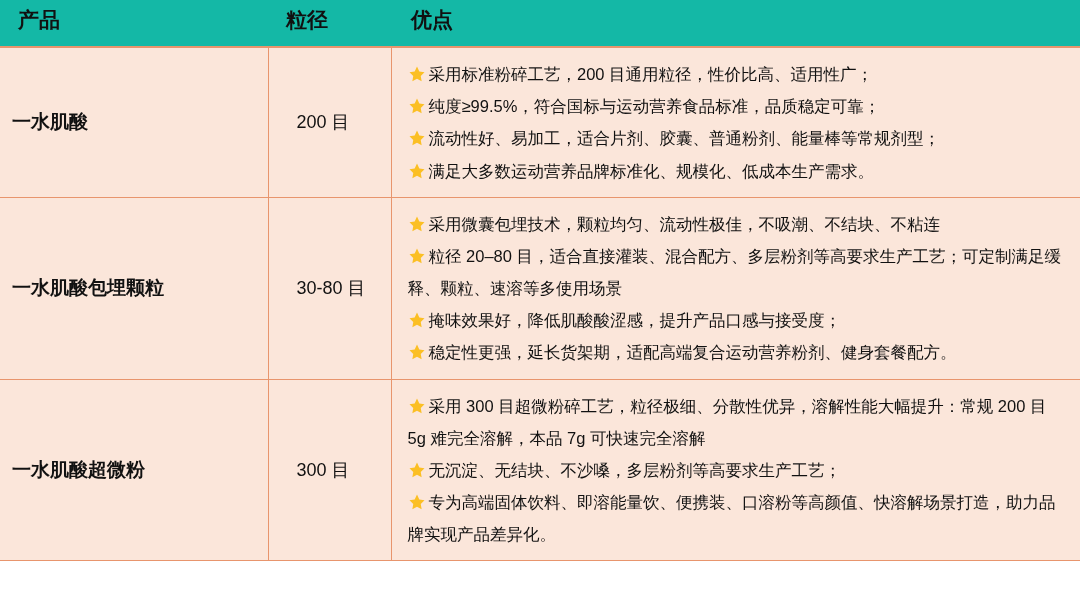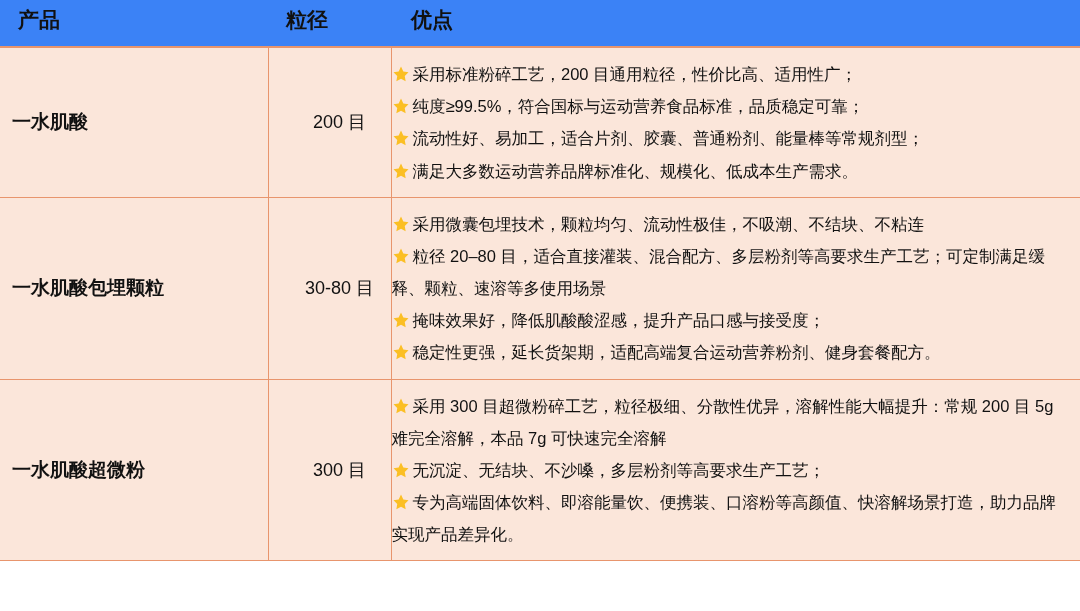--- a/index.html
+++ b/index.html
@@ -23,21 +23,21 @@
   .product-table col.col-mesh    { width: 123px; }
   .product-table col.col-merits  { width: 689px; }
 
   thead th {
     text-align: left;
     font-size: 21px;
     font-weight: bold;
     color: #111111;
     padding: 6px 0 12px 18px;
     border: none;
-    background: #3b82f6;
+    background: #14b8a6;
     vertical-align: bottom;
   }
   thead tr {
     border-bottom: 2px solid #e8956d;
   }
   thead th.th-merits { padding-left: 20px; }
 
   tbody tr {
     background: #fbe6da;
   }
@@ -51,25 +51,25 @@
   tbody td.cell-product {
     font-size: 19px;
     font-weight: bold;
     color: #111111;
     padding-left: 12px;
     border-right: 1.5px solid #e8956d;
   }
   tbody td.cell-mesh {
     font-size: 18px;
     color: #111111;
-    padding-left: 20px;
+    padding-left: 28px;
     border-right: 1.5px solid #e8956d;
-    text-align: center;
   }
   tbody td.cell-merits {
+    padding-left: 16px;
     padding-right: 14px;
   }
   .merit-line {
     font-size: 16.5px;
     line-height: 1.95;
     color: #111111;
     display: block;
     text-indent: 0;
   }
   .star {

